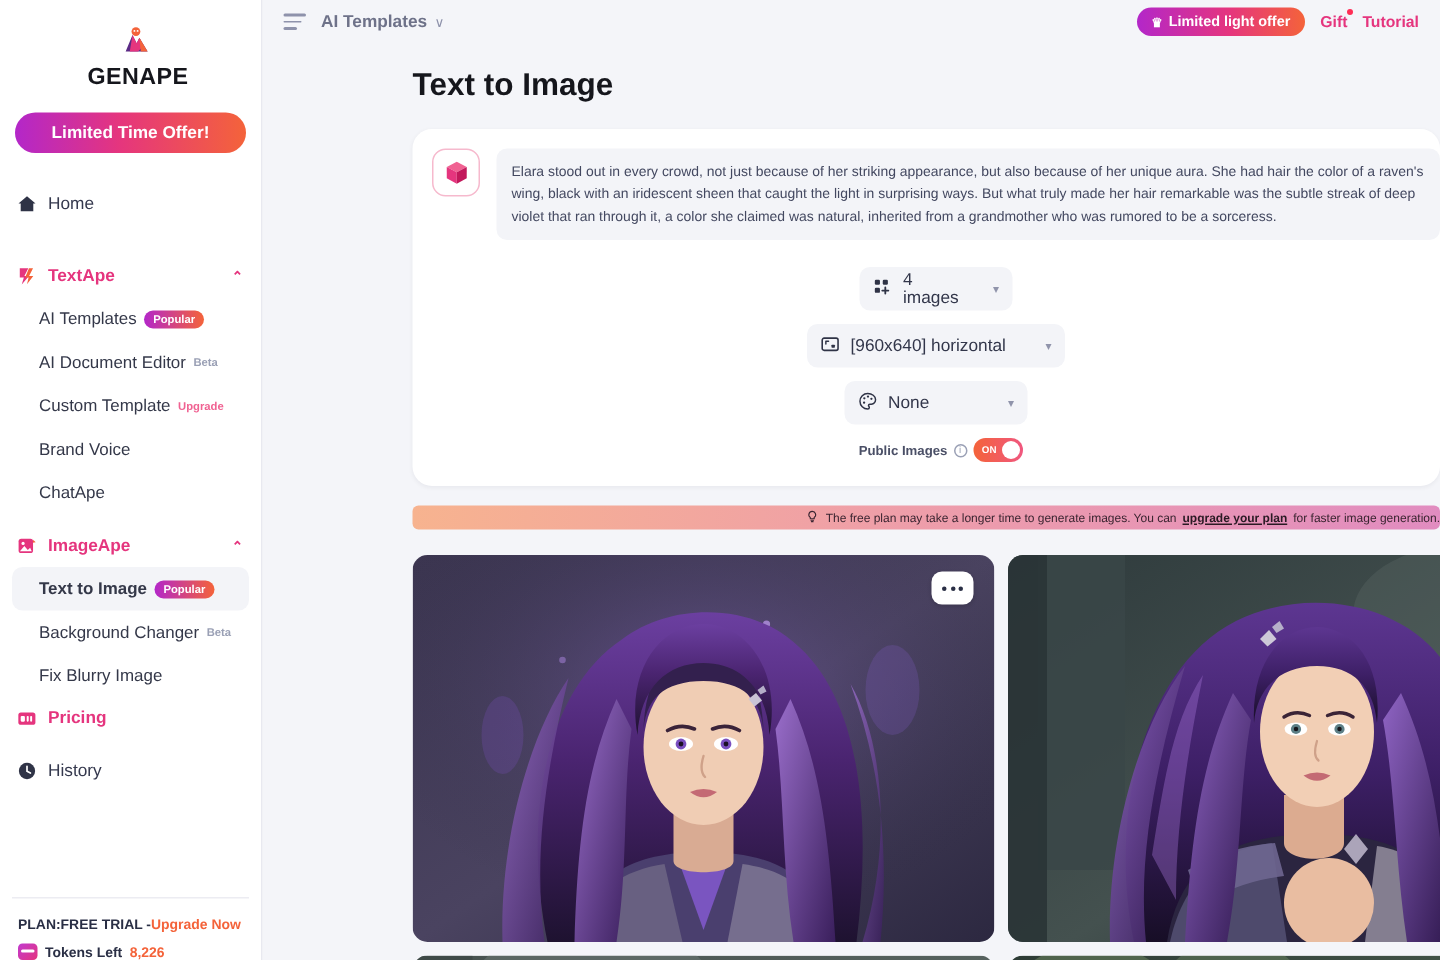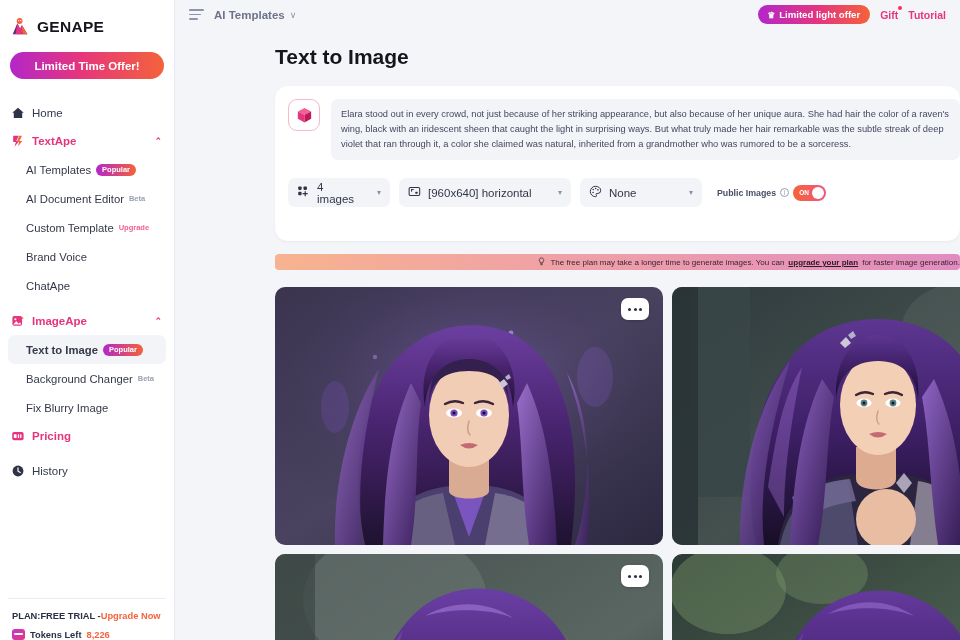--- a/index.html
+++ b/index.html
@@ -13,21 +13,21 @@
   #app { display: flex; width: 960px; height: 640px; }
 
   
   .sidebar {
     width: 175px; min-width: 175px; height: 640px;
     background: #ffffff;
     border-right: 1px solid #e8e9f0;
     display: flex; flex-direction: column;
     position: relative;
   }
-  .brand { display: flex; align-items: center; gap: 5px; padding: 16px 0 0 10px; }
+  .brand { display: flex; align-items: center; gap: 5px; padding: 16px 0 0 10px; flex-direction: column; }
   .brand-mark { width: 22px; height: 22px; position: relative; flex: none; }
   .brand-name { font-size: 15.5px; font-weight: 800; letter-spacing: .3px; color: #15161c; }
 
   .offer-btn {
     margin: 14px 10px 0 10px;
     height: 27px; border-radius: 14px;
     background: linear-gradient(90deg,#b327c9 0%,#e5357e 45%,#f4633a 100%);
     color: #fff; font-size: 11.5px; font-weight: 700;
     display: flex; align-items: center; justify-content: center;
     cursor: pointer; border: none;
@@ -111,21 +111,21 @@
   .cube {
     width: 32px; height: 32px; min-width: 32px; border-radius: 9px;
     border: 1.4px solid #f6b9cd; background: #fff;
     display: flex; align-items: center; justify-content: center;
   }
   .prompt-text {
     background: #f3f4f8; border-radius: 7px; flex: 1 1 auto;
     padding: 8px 10px; font-size: 9.3px; line-height: 1.62; color: #434860;
     min-height: 42px;
   }
-  .controls { display: flex; align-items: center; gap: 9px; margin-top: 18px; }
+  .controls { display: flex; align-items: center; gap: 9px; margin-top: 18px; flex-direction: column; }
   .sel {
     height: 29px; border-radius: 7px; background: #f3f4f8;
     display: flex; align-items: center; gap: 7px; padding: 0 9px;
     font-size: 11.5px; color: #32364a; cursor: pointer;
   }
   .sel .arrow { color: #9094ab; font-size: 8px; margin-left: auto; padding-left: 14px; }
   .sel.w1 { width: 102px; }
   .sel.w2 { width: 172px; }
   .sel.w3 { width: 122px; }
   .pub { display: flex; align-items: center; gap: 4px; margin-left: 6px; }
@@ -187,21 +187,21 @@
 
       <div class="nav-row" style="margin-top:8px;">
         <span class="ic">
           <svg viewBox="0 0 16 16" width="14" height="14">
               <path d="M8 2 L14.5 7.6 L12.8 7.6 L12.8 13.6 L3.2 13.6 L3.2 7.6 L1.5 7.6 Z" fill="#2f3346"></path>
             </svg>
         </span>
         <span>Home</span>
       </div>
 
-      <div class="nav-row group" style="margin-top:0;">
+      <div class="nav-row group" style="margin-top:20px;">
         <span class="ic">
           <svg viewBox="0 0 16 16" width="14" height="14">
             <path d="M2.5 2 L9 2 L6 8 L9.5 8 L4 14.5 L5.6 9.2 L2.5 9.2 Z" fill="#e5357e"></path>
             <path d="M9.5 2 L12.6 2 L9.6 8 L12.8 8 L8 14.2 L9.2 9.2 L6.6 9.2 Z" fill="#f4633a"></path>
           </svg>
         </span>
         <span>TextApe</span>
         <span class="caret">⌃</span>
       </div>
 

